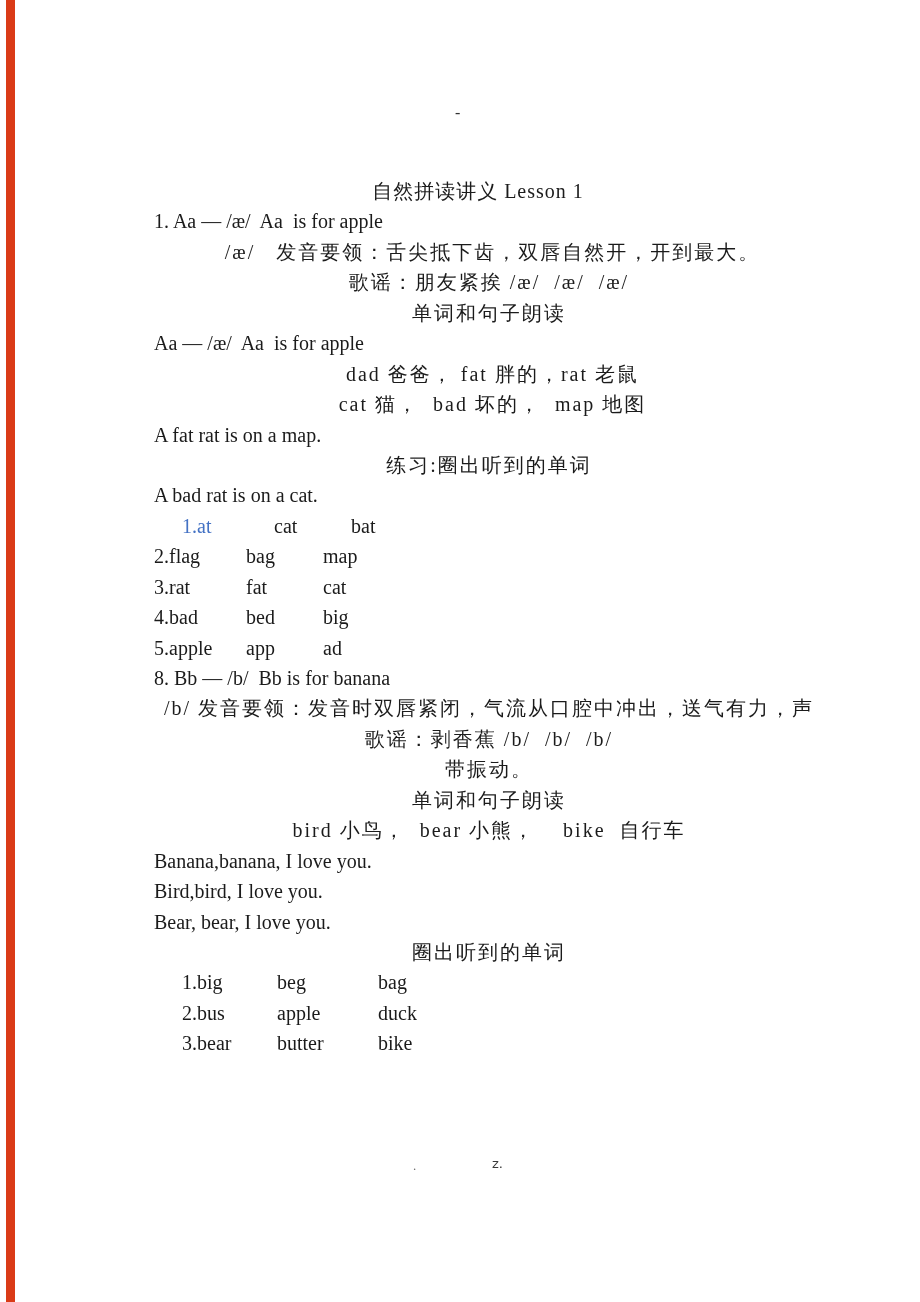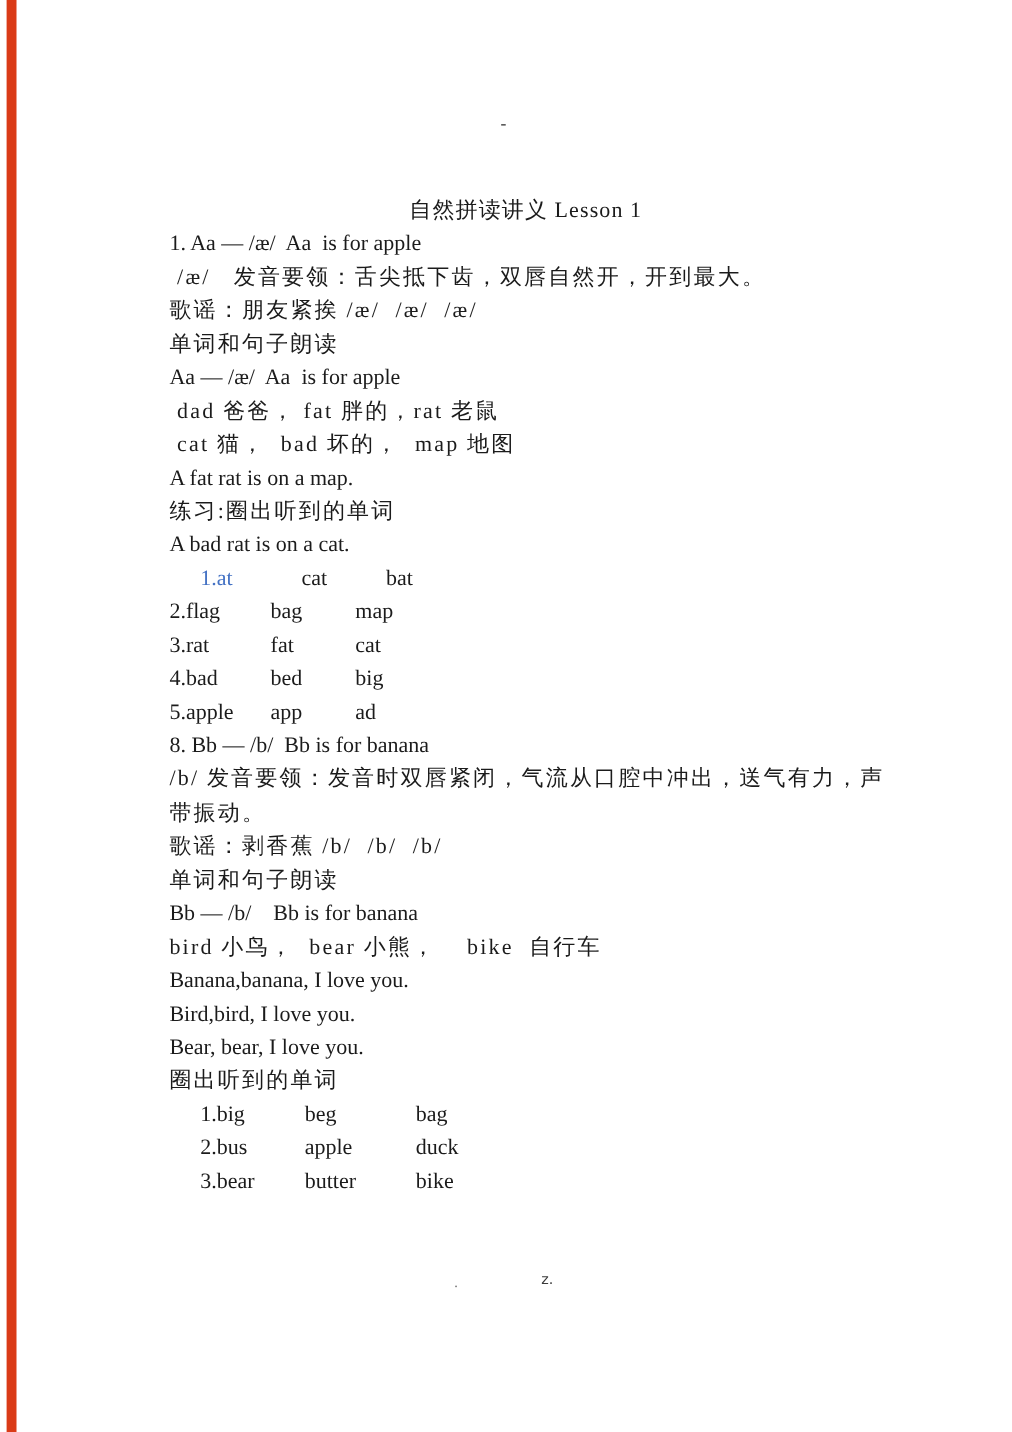--- a/index.html
+++ b/index.html
@@ -3,21 +3,21 @@
 <meta charset="utf-8">
 <style>
   html,body{margin:0;padding:0;background:#ffffff;}
   .page{position:relative;width:920px;height:1302px;background:#ffffff;overflow:hidden;
         font-family:"Liberation Serif","DejaVu Serif",serif;color:#1b1b1b;}
   .red-bar{position:absolute;left:6px;top:0;width:9px;height:1302px;background:#da3b17;}
   .top-dash{position:absolute;left:455px;top:104px;font-size:16px;color:#333;}
   .content{position:absolute;left:154px;top:176px;width:670px;font-size:20px;}
   .line{height:30.45px;line-height:30.45px;white-space:pre;}
   .title{width:648px;text-align:center;letter-spacing:1px;}
-  .cjk{letter-spacing:2px;}
+  .cjk{letter-spacing:2px;text-align:center;}
   .trow{display:flex;height:30.45px;line-height:30.45px;white-space:pre;}
   .t1 .c1{width:92px;display:inline-block;}
   .t1 .c2{width:77px;display:inline-block;}
   .t2 .c1{width:95px;display:inline-block;margin-left:28px;}
   .t2 .c2{width:101px;display:inline-block;}
   .blue{color:#4472c4;margin-left:28px;}
   .footer-dot{position:absolute;left:413px;top:1158px;font-size:13px;color:#6e6e6e;}
   .footer-z{position:absolute;left:492px;top:1156px;font-size:13px;color:#3a3a3a;
             font-family:"DejaVu Sans","Liberation Sans",sans-serif;}
 </style>
@@ -55,24 +55,23 @@
       <div class="trow">
         <span class="c1">4.bad</span><span class="c2">bed</span><span class="c3">big</span>
       </div>
       <div class="trow">
         <span class="c1">5.apple</span><span class="c2">app</span><span class="c3">ad</span>
       </div>
     </div>
 
     <div class="line">8. Bb — /b/  Bb is for banana</div>
     <div class="line cjk">/b/ 发音要领：发音时双唇紧闭，气流从口腔中冲出，送气有力，声</div>
+    <div class="line cjk">歌谣：剥香蕉 /b/  /b/  /b/</div>
     <div class="line cjk">带振动。</div>
-    <div class="line cjk">歌谣：剥香蕉 /b/  /b/  /b/</div>
     <div class="line cjk">单词和句子朗读</div>
-    <div class="line">Bb — /b/    Bb is for banana</div>
     <div class="line cjk">bird 小鸟，  bear 小熊，    bike  自行车</div>
     <div class="line">Banana,banana, I love you.</div>
     <div class="line">Bird,bird, I love you.</div>
     <div class="line">Bear, bear, I love you.</div>
     <div class="line cjk">圈出听到的单词</div>
 
     <div class="t2">
       <div class="trow">
         <span class="c1">1.big</span><span class="c2">beg</span><span class="c3">bag</span>
       </div>

